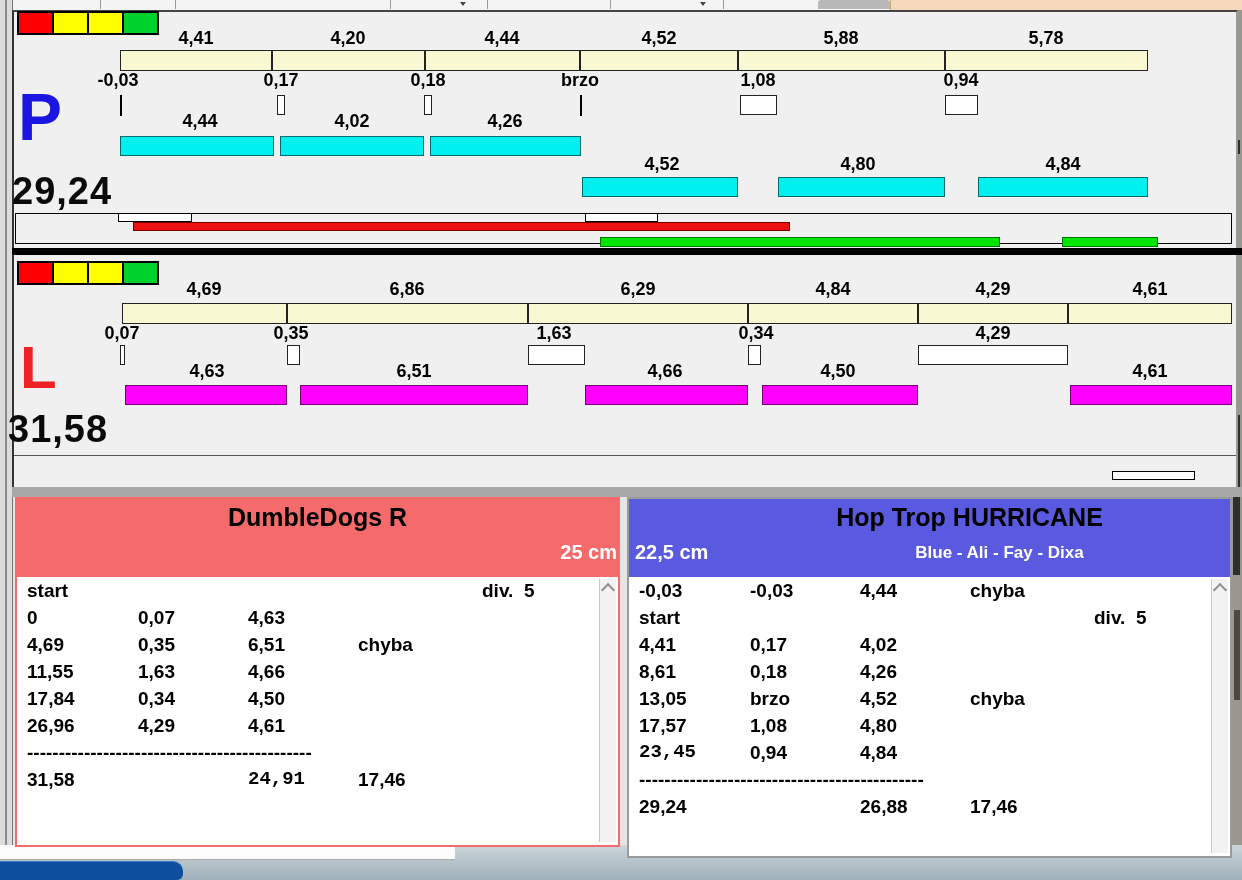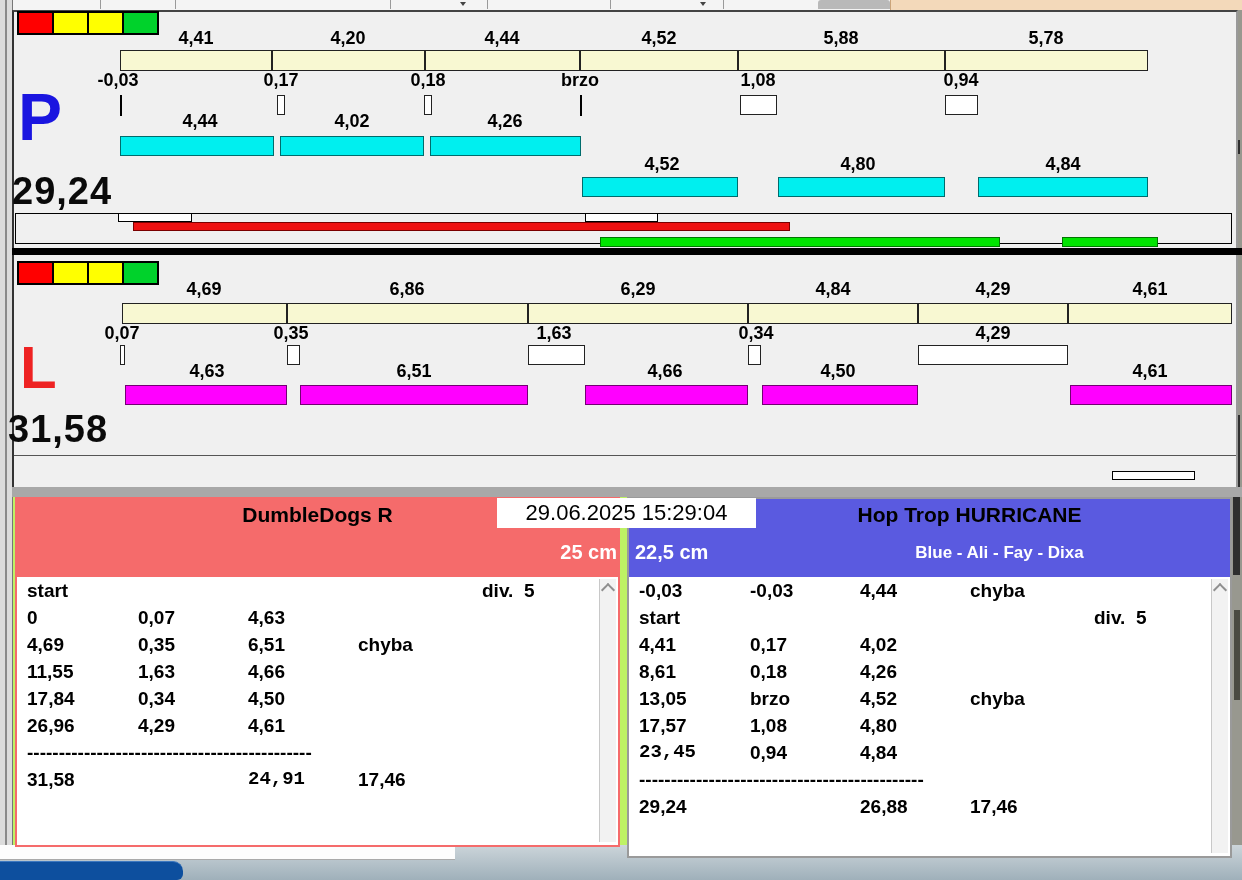--- a/index.html
+++ b/index.html
@@ -1,17 +1,17 @@
 <!DOCTYPE html>
 <html><head>
 <meta charset="utf-8">
 <style>
   html,body{margin:0;padding:0;}
   body{font-family:"Liberation Sans", sans-serif;}
-  .screen{position:relative;width:1242px;height:880px;overflow:hidden;background:#bef264;}
+  .screen{position:relative;width:1242px;height:880px;overflow:hidden;background:#e5e5e5;}
 
   
   .toolbar{position:absolute;left:0;top:0;width:1242px;height:10px;background:#f4f4f4;border-bottom:1px solid #8a8a8a;}
   .tb-div{position:absolute;top:0;width:1px;height:9px;background:#9a9a9a;}
   .tb-gray{position:absolute;top:0;height:9px;background:#b9b9b9;border-radius:3px 3px 0 0;}
   .tb-tan{position:absolute;top:0;height:10px;background:#f3d9ba;border-left:1px solid #caa47a;}
   .mini-caret{position:absolute;top:2px;width:0;height:0;border-left:3px solid transparent;border-right:3px solid transparent;border-top:4px solid #444;}
 
   
   .left-strip{position:absolute;left:0;top:0;width:12px;height:880px;background:#dcdcdc;border-right:1px solid #777;}
@@ -32,21 +32,21 @@
   .runbar{position:absolute;height:20px;border:1px solid rgba(0,0,0,0.55);box-sizing:border-box;}
   .lane-letter{position:absolute;font-weight:bold;line-height:1;}
   .lane-total{position:absolute;font-weight:bold;font-size:38px;line-height:1;color:#0a0a0a;letter-spacing:1px;}
   .squares{position:absolute;display:flex;border:2px solid #000;height:20px;background:#000;gap:2px;}
   .square{width:33px;height:20px;}
   .shape{position:absolute;box-sizing:border-box;}
 
   
   .team-panel{position:absolute;background:#fff;box-sizing:border-box;}
   .team-header{position:absolute;left:0;top:0;width:100%;height:78px;}
-  .team-title{position:absolute;left:0;top:4px;width:100%;text-align:center;font-weight:bold;font-size:21px;color:#000;}
+  .team-title{position:absolute;left:0;top:4px;width:100%;text-align:center;font-weight:bold;font-size:25px;color:#000;}
   .team-dogs{position:absolute;left:0;top:44px;width:100%;text-align:center;font-weight:bold;font-size:17px;color:#fff;}
   .team-height{position:absolute;top:42px;font-weight:bold;font-size:20px;color:#fff;}
   .datetime-box{position:absolute;left:497px;top:498px;width:259px;height:30px;background:#fff;color:#000;
       font-size:22px;text-align:center;line-height:30px;z-index:6;white-space:nowrap;}
   .table-box{position:absolute;left:4px;top:81px;right:22px;bottom:2px;}
   .cell{position:absolute;font-weight:bold;font-size:19px;line-height:21px;color:#000;white-space:pre;}
   .vscroll{position:absolute;top:80px;right:2px;width:16px;bottom:3px;background:#f2f2f2;border-left:1px solid #c8c8c8;}
   .chev{position:absolute;left:3px;top:6px;width:8px;height:8px;border-left:2px solid #8f8f8f;border-top:2px solid #8f8f8f;transform:rotate(45deg);}
 
   
@@ -249,15 +249,14 @@
         <div class="cell" style="left: 6px; top: 189px;">---------------------------------------------</div>
         <div class="cell" style="left: 6px; top: 216px;">29,24</div>
         <div class="cell" style="left: 227px; top: 216px;">26,88</div>
         <div class="cell" style="left: 337px; top: 216px;">17,46</div>
       </div>
     <div class="vscroll">
         <div class="chev"></div>
       </div>
   </div>
 
-  <div class="datetime-box">29.06.2025 15:29:04</div>
 
 </div>
 
 </body></html>

